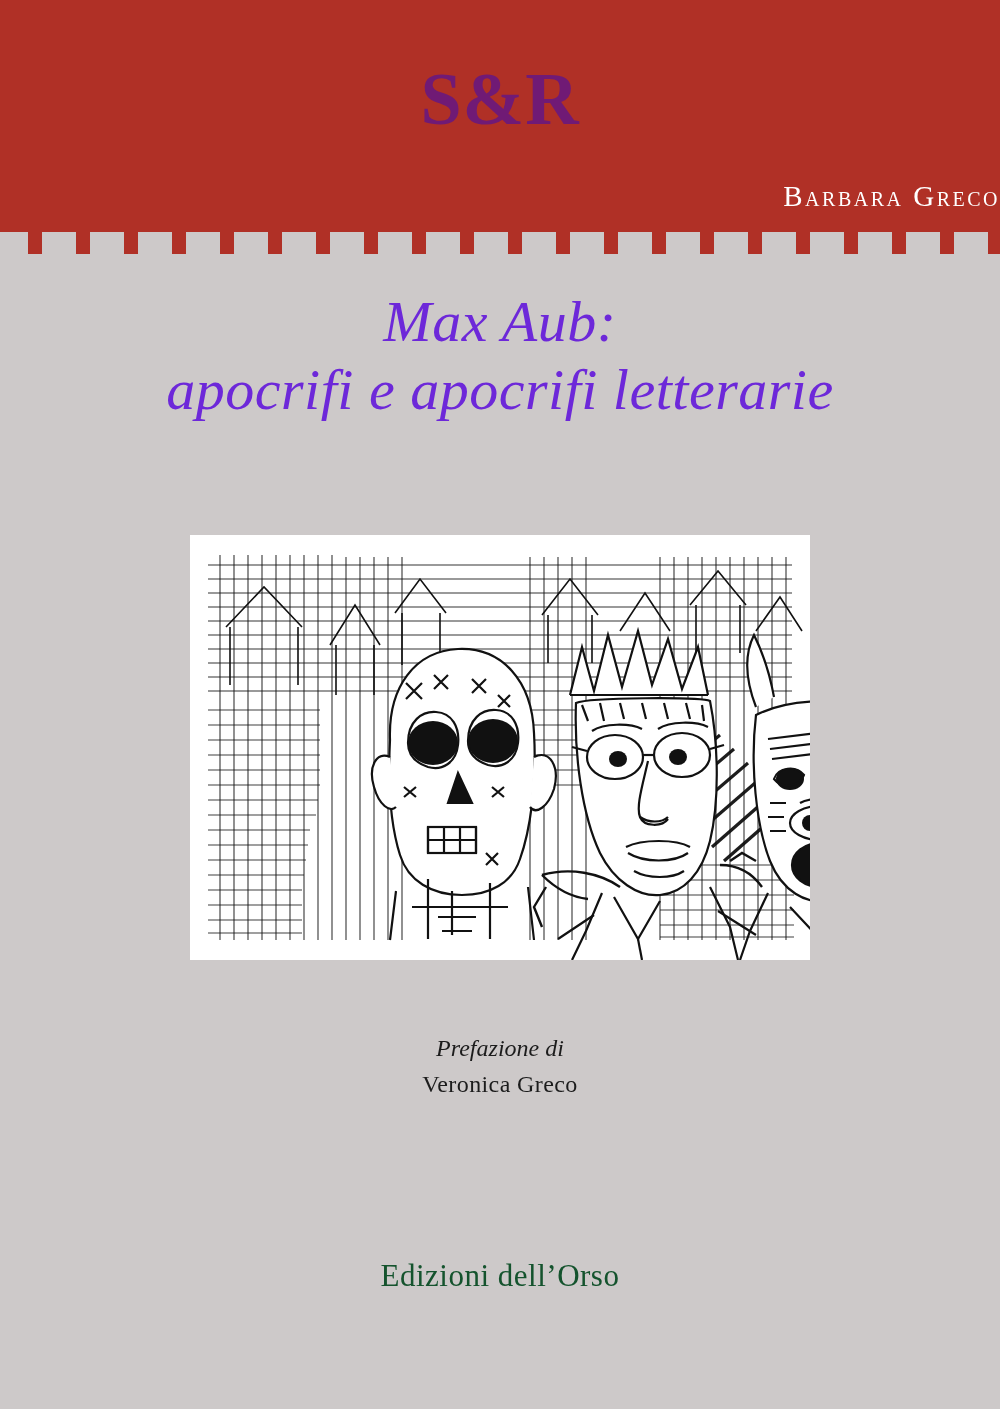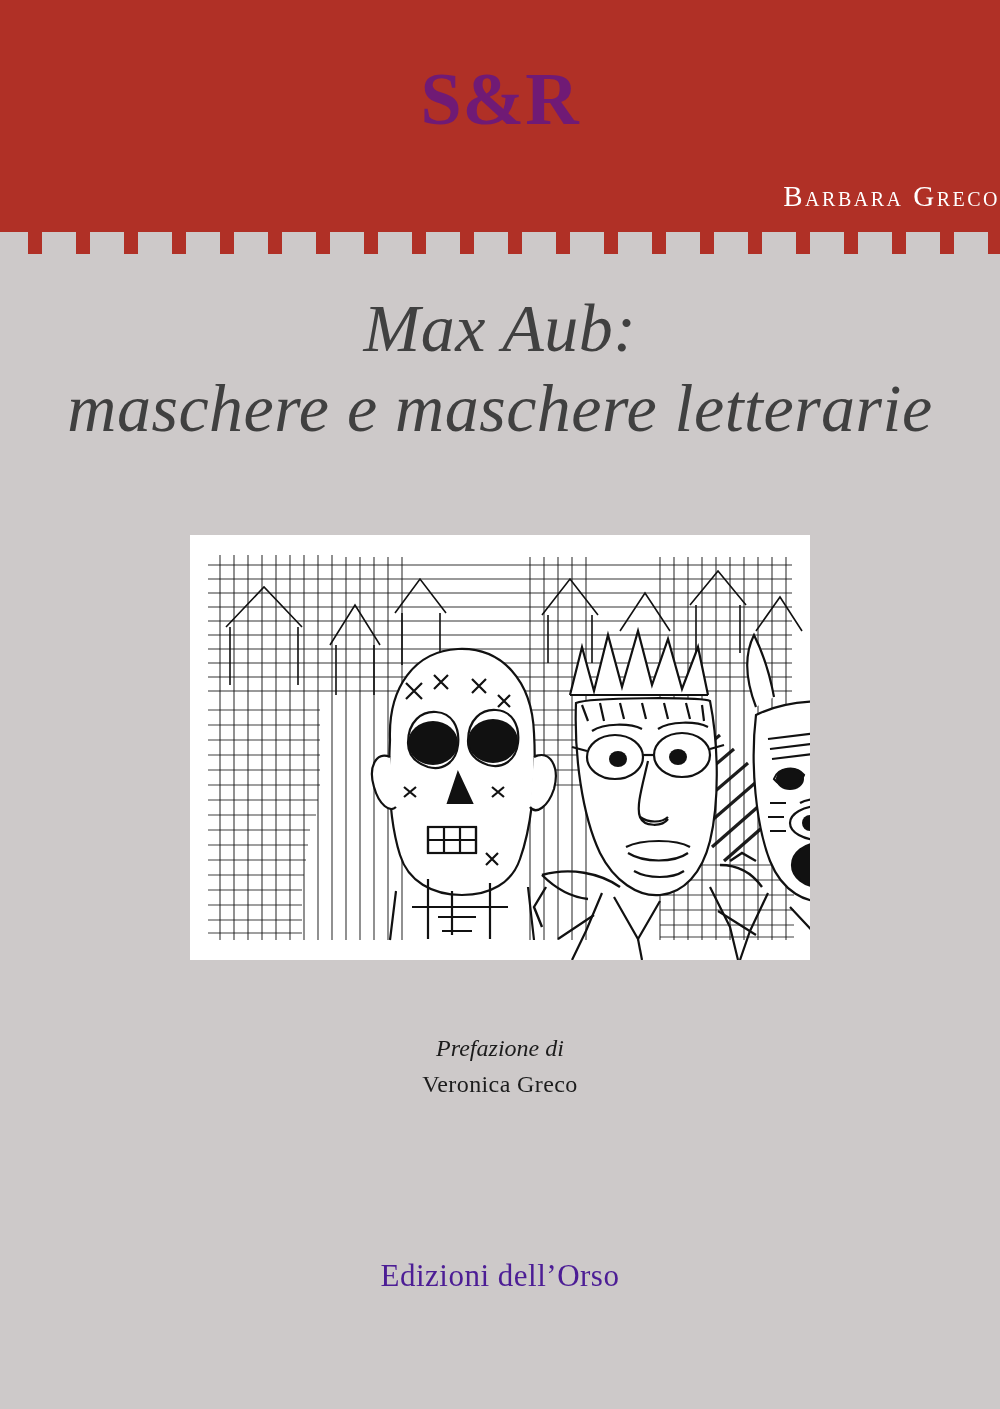--- a/index.html
+++ b/index.html
@@ -86,24 +86,24 @@
     background: #cdc9c9;
   }
 
   
   .title-block {
     position: absolute;
     top: 288px;
     left: 60px;
     width: 880px;
     text-align: center;
-    color: #404040;
+    color: #6d28d9;
     font-family: "Liberation Serif", serif;
     font-style: italic;
-    font-size: 68px;
+    font-size: 58px;
     line-height: 1.18;
     letter-spacing: 0.5px;
   }
   .title-line-1 { display: block; }
   .title-line-2 { display: block; }
 
   
   .illustration-frame {
     position: absolute;
     top: 535px;
@@ -142,21 +142,21 @@
     letter-spacing: 0.4px;
   }
 
   
   .publisher {
     position: absolute;
     top: 1258px;
     left: 0;
     width: 1000px;
     text-align: center;
-    color: #4c1d95;
+    color: #14532d;
     font-family: "Liberation Serif", serif;
     font-size: 31px;
     letter-spacing: 0.5px;
   }
 </style>
 </head>
 <body>
 
 <div class="cover">
 
@@ -187,21 +187,21 @@
       <div class="dash"></div>
       <div class="dash"></div>
       <div class="dash"></div>
       <div class="dash"></div>
       <div class="dash"></div>
     </div>
   </div>
 
   <div class="title-block">
     <span class="title-line-1">Max Aub:</span>
-    <span class="title-line-2">maschere e maschere letterarie</span>
+    <span class="title-line-2">apocrifi e apocrifi letterarie</span>
   </div>
 
   <div class="illustration-frame">
     <svg viewBox="0 0 620 425" xmlns="http://www.w3.org/2000/svg">
       <rect x="0" y="0" width="620" height="425" fill="#ffffff"></rect>
       <g stroke="#111111" fill="none" stroke-width="1.1">
 
         <g opacity="0.85">
           <line x1="30" y1="20" x2="30" y2="405"></line>
           <line x1="44" y1="20" x2="44" y2="405"></line>

